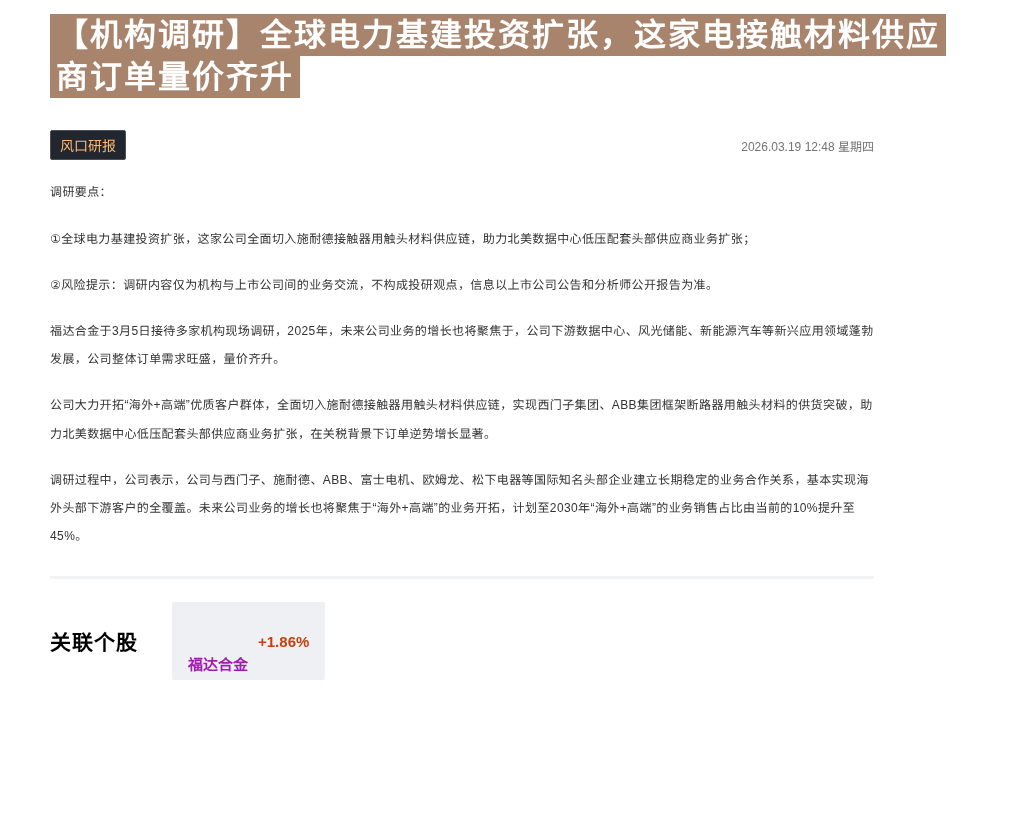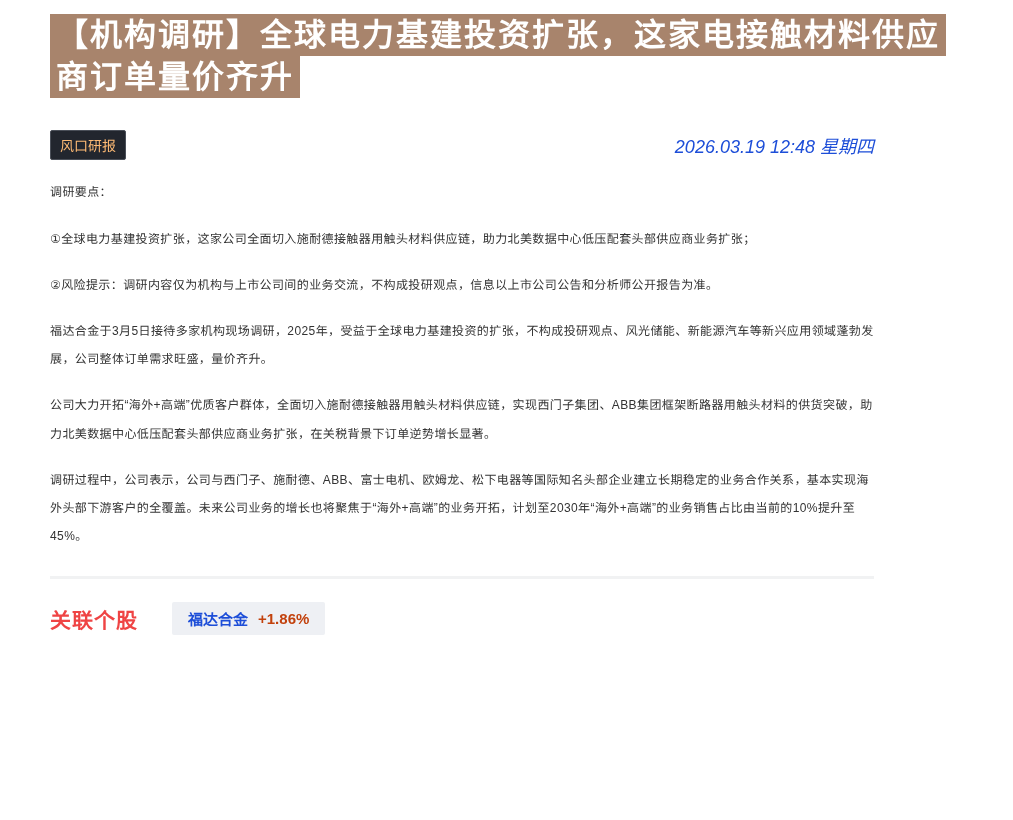--- a/index.html
+++ b/index.html
@@ -41,23 +41,22 @@
     display: inline-block;
     background: #22262e;
     border: 1px solid #4a4f58;
     border-radius: 2px;
     color: #fdba74;
     font-size: 14px;
     padding: 4px 9px;
     cursor: pointer;
   }
   .date-text {
-    font-size: 18px;
-    color: #1d4ed8;
-    font-style: italic;
+    font-size: 12px;
+    color: #737373;
   }
   
   .article-body {
     margin-top: 13px;
   }
   .article-body p.para {
     font-size: 12px;
     color: #333333;
     line-height: 2.35;
     margin: 18px 0;
@@ -72,36 +71,37 @@
   }
   
   .related-row {
     margin-top: 23px;
     display: flex;
     align-items: center;
   }
   .related-heading {
     font-size: 21px;
     font-weight: 700;
-    color: #ef4444;
+    color: #000000;
     letter-spacing: 1px;
   }
   .stock-pill {
     margin-left: 34px;
     display: inline-flex;
     align-items: center;
     background: #eef0f4;
     border-radius: 2px;
     padding: 6px 16px;
     cursor: pointer;
   }
   .stock-name {
     font-size: 15px;
     font-weight: 700;
-    color: #1d4ed8;
+    color: #a21caf;
+    margin-top: 45px;
   }
   .stock-change {
     margin-left: 10px;
     font-size: 15px;
     font-weight: 700;
     color: #c2410c;
   }
 </style>
 </head>
 <body>
@@ -112,21 +112,21 @@
 
   <div class="meta-row">
     <span class="tag-badge">风口研报</span>
     <span class="date-text">2026.03.19 12:48 星期四</span>
   </div>
 
   <div class="article-body">
       <p class="para">调研要点：</p>
       <p class="para">①全球电力基建投资扩张，这家公司全面切入施耐德接触器用触头材料供应链，助力北美数据中心低压配套头部供应商业务扩张；</p>
       <p class="para">②风险提示：调研内容仅为机构与上市公司间的业务交流，不构成投研观点，信息以上市公司公告和分析师公开报告为准。</p>
-      <p class="para">福达合金于3月5日接待多家机构现场调研，2025年，受益于全球电力基建投资的扩张，不构成投研观点、风光储能、新能源汽车等新兴应用领域蓬勃发展，公司整体订单需求旺盛，量价齐升。</p>
+      <p class="para">福达合金于3月5日接待多家机构现场调研，2025年，未来公司业务的增长也将聚焦于，公司下游数据中心、风光储能、新能源汽车等新兴应用领域蓬勃发展，公司整体订单需求旺盛，量价齐升。</p>
       <p class="para">公司大力开拓“海外+高端”优质客户群体，全面切入施耐德接触器用触头材料供应链，实现西门子集团、ABB集团框架断路器用触头材料的供货突破，助力北美数据中心低压配套头部供应商业务扩张，在关税背景下订单逆势增长显著。</p>
       <p class="para">调研过程中，公司表示，公司与西门子、施耐德、ABB、富士电机、欧姆龙、松下电器等国际知名头部企业建立长期稳定的业务合作关系，基本实现海外头部下游客户的全覆盖。未来公司业务的增长也将聚焦于“海外+高端”的业务开拓，计划至2030年“海外+高端”的业务销售占比由当前的10%提升至45%。</p>
     </div>
 
   <hr class="divider">
 
   <div class="related-row">
     <span class="related-heading">关联个股</span>
     <span class="stock-pill">
       <span class="stock-name">福达合金</span>

